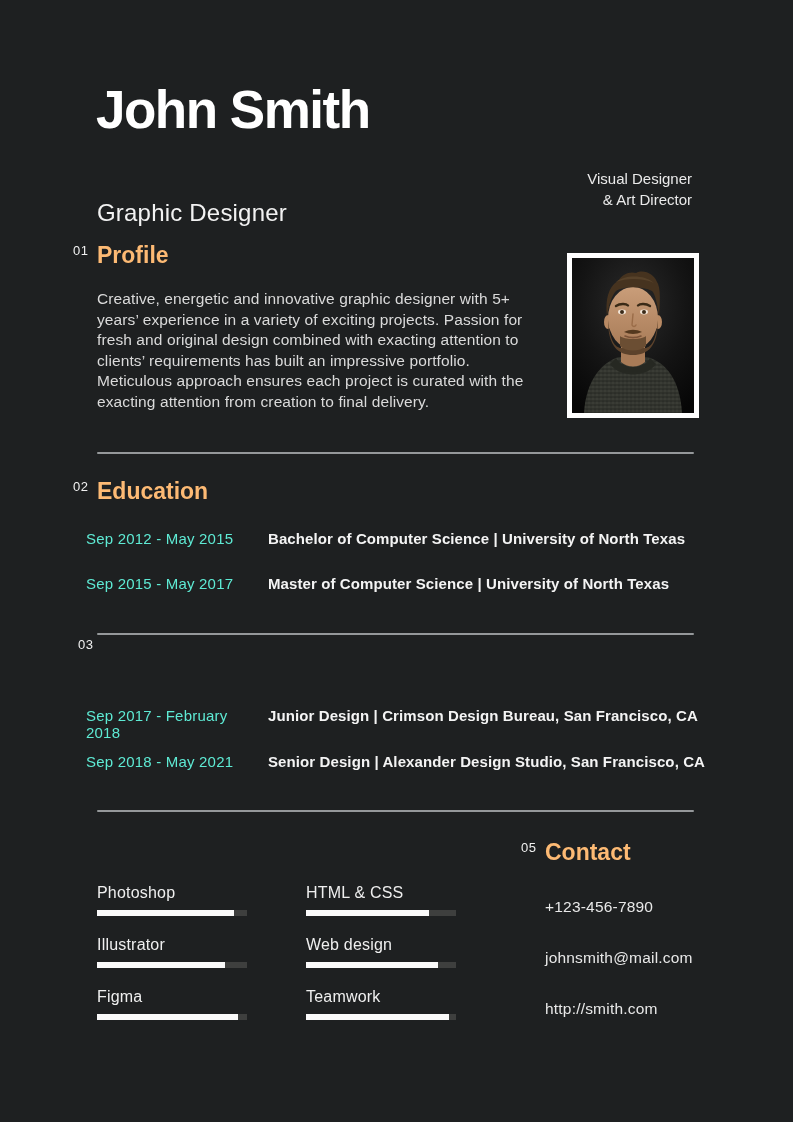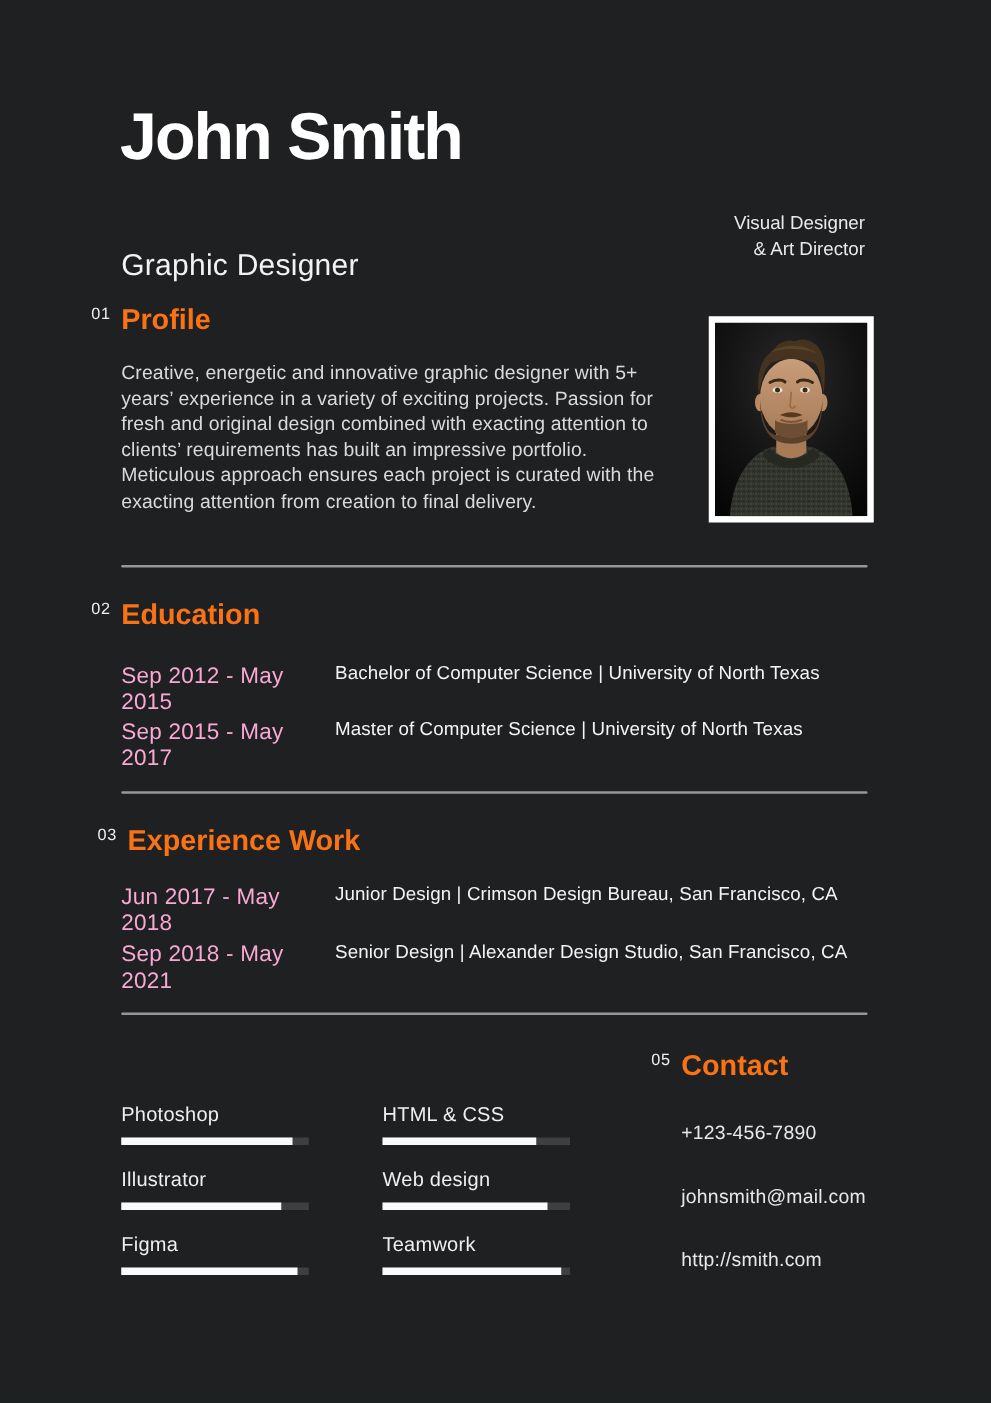--- a/index.html
+++ b/index.html
@@ -23,21 +23,21 @@
     position:absolute; right:101px; top:168px;
     text-align:right; font-size:15px; line-height:21px; color:#eaeaea;
   }
   
   .section-head { position:absolute; display:flex; align-items:flex-start; }
   .sec-num {
     font-size:13px; font-weight:400; color:#f0f0f0;
     width:20px; text-align:left; margin-top:-1px; letter-spacing:0.5px;
   }
   .sec-title {
-    font-size:23px; font-weight:700; color:#f97316; line-height:1;
+    font-size:23px; font-weight:700; color:#fdba74; line-height:1;
     margin-left:4px; letter-spacing:0;
   }
   
   .profile-body {
     position:absolute; left:97px; top:289px; width:434px;
     font-size:15.5px; line-height:20.5px; color:#dadada; letter-spacing:0.1px;
   }
   
   .photo-frame {
     position:absolute; left:567px; top:253px; width:132px; height:165px;
@@ -45,26 +45,26 @@
   }
   .photo-frame svg { display:block; width:100%; height:100%; }
   
   .divider {
     position:absolute; left:97px; width:597px; height:2px;
     background:#95989a; border-radius:1px;
   }
   
   .t-row { position:absolute; left:0; width:793px; height:20px; }
   .t-date {
-    position:absolute; left:97px; width:160px;
-    font-size:18px; color:#f9a8d4; letter-spacing:0.2px;
+    position:absolute; left:86px; width:160px;
+    font-size:15px; color:#5eead4; letter-spacing:0.2px;
   }
   .t-desc {
     position:absolute; left:268px; width:440px;
-    font-size:15px; font-weight:400; color:#f4f4f4; letter-spacing:0.1px;
+    font-size:15px; font-weight:700; color:#f4f4f4; letter-spacing:0.1px;
   }
   
   .skill-label {
     position:absolute; font-size:16px; color:#efefef; letter-spacing:0.2px;
   }
   .skill-bar {
     position:absolute; width:150px; height:6px; background:#3e3f3e;
   }
   .skill-fill { height:100%; background:#fafafa; }
   
@@ -153,26 +153,25 @@
     <span class="t-date">Sep 2012 - May 2015</span>
     <span class="t-desc">Bachelor of Computer Science | University of North Texas</span>
   </div>
   <div class="t-row" style="top:575px;padding-left:28px;">
     <span class="t-date">Sep 2015 - May 2017</span>
     <span class="t-desc">Master of Computer Science | University of North Texas</span>
   </div>
 
   <div class="divider" style="top:633px;"></div>
 
-  <div class="section-head" style="left:78px; top:661px;justify-content:space-between;">
+  <div class="section-head" style="left:78px; top:638px;justify-content:space-between;">
     <span class="sec-num">03</span>
-    <span class="sec-title">Experience Work</span>
   </div>
   <div class="t-row" style="top:707px;">
-    <span class="t-date">Jun 2017 - May 2018</span>
+    <span class="t-date">Sep 2017 - February 2018</span>
     <span class="t-desc">Junior Design | Crimson Design Bureau, San Francisco, CA</span>
   </div>
   <div class="t-row" style="top:753px;">
     <span class="t-date">Sep 2018 - May 2021</span>
     <span class="t-desc">Senior Design | Alexander Design Studio, San Francisco, CA</span>
   </div>
 
   <div class="divider" style="top:810px;"></div>
 
 

